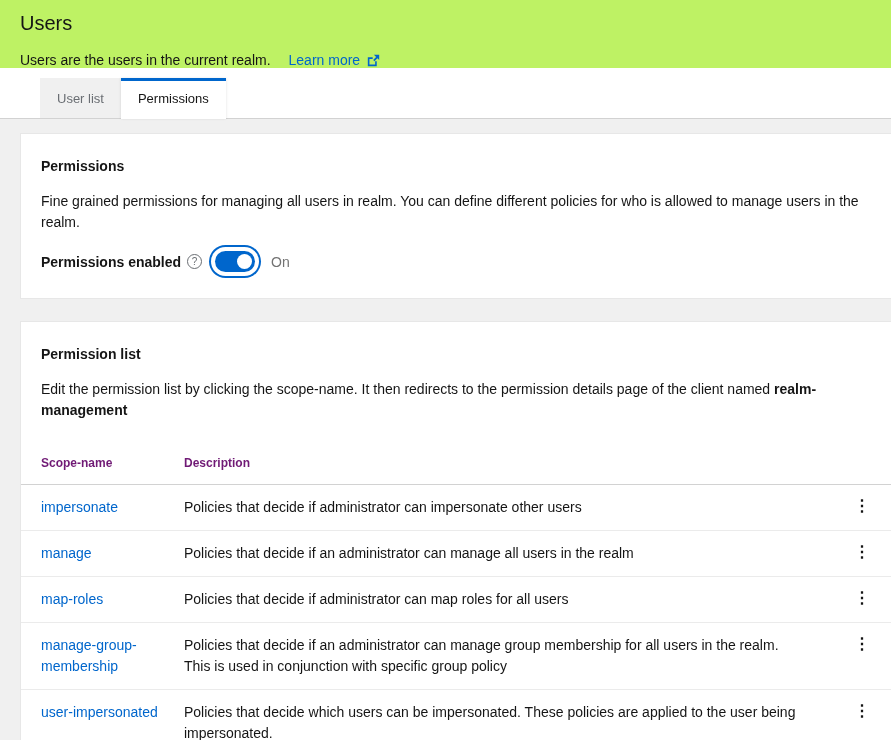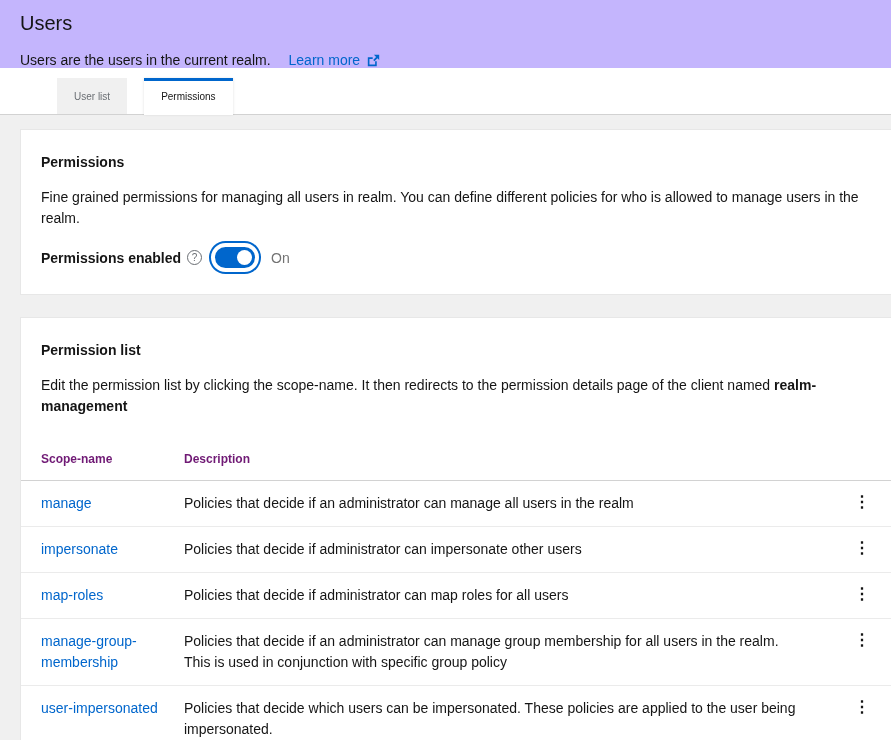--- a/index.html
+++ b/index.html
@@ -5,38 +5,38 @@
   * { margin: 0; padding: 0; box-sizing: border-box; }
   html, body { width: 891px; height: 740px; overflow: hidden; }
   body {
     font-family: "Liberation Sans", sans-serif;
     font-size: 14px;
     color: #151515;
     background: #f0f0f0;
   }
 
   
-  .masthead { background: #c4b5fd; padding: 12px 24px 0 20px; }
+  .masthead { background: #bef264; padding: 12px 24px 0 20px; }
   .page-title { font-size: 20px; font-weight: 500; color: #151515; }
   .subtitle-row { display: flex; align-items: center; margin-top: 17px; }
   .subtitle { color: #151515; }
   .learn-more {
     margin-left: 18px; color: #0066cc; text-decoration: none;
     display: inline-flex; align-items: center; gap: 7px; cursor: pointer;
   }
   .ext-icon { width: 13px; height: 13px; display: inline-block; }
 
   
   .tabs {
     background: #fff; display: flex; align-items: stretch;
     padding: 10px 0 0 40px; border-bottom: 1px solid #d2d2d2;
   }
   .tab {
     padding: 13px 17px 12px 17px; cursor: pointer; border: none;
-    font-size: 10px; font-family: inherit; background: transparent; margin-left: 17px;
+    font-size: 13px; font-family: inherit; background: transparent;
   }
   .tab.inactive { background: #f0f0f0; color: #6a6e73; }
   .tab.active {
     background: #fff; color: #151515;
     border-top: 3px solid #0066cc; padding-top: 10px;
     margin-bottom: -1px; border-bottom: 1px solid #fff;
     box-shadow: 1px 0 2px rgba(0,0,0,0.06), -1px 0 2px rgba(0,0,0,0.06);
   }
 
   
@@ -141,28 +141,28 @@
     <table>
       <thead>
         <tr>
           <th class="col-scope">Scope-name</th>
           <th class="col-desc">Description</th>
           <th class="col-kebab"></th>
         </tr>
       </thead>
       <tbody>
   <tr>
-    <td class="cell-scope"><a class="scope-link">manage</a></td>
-    <td class="cell-desc">Policies that decide if an administrator can manage all users in the realm</td>
+    <td class="cell-scope"><a class="scope-link">impersonate</a></td>
+    <td class="cell-desc">Policies that decide if administrator can impersonate other users</td>
     <td class="cell-kebab"><button class="kebab-btn">⋮</button></td>
   </tr>
 
   <tr>
-    <td class="cell-scope"><a class="scope-link">impersonate</a></td>
-    <td class="cell-desc">Policies that decide if administrator can impersonate other users</td>
+    <td class="cell-scope"><a class="scope-link">manage</a></td>
+    <td class="cell-desc">Policies that decide if an administrator can manage all users in the realm</td>
     <td class="cell-kebab"><button class="kebab-btn">⋮</button></td>
   </tr>
 
   <tr>
     <td class="cell-scope"><a class="scope-link">map-roles</a></td>
     <td class="cell-desc">Policies that decide if administrator can map roles for all users</td>
     <td class="cell-kebab"><button class="kebab-btn">⋮</button></td>
   </tr>
 
   <tr>

